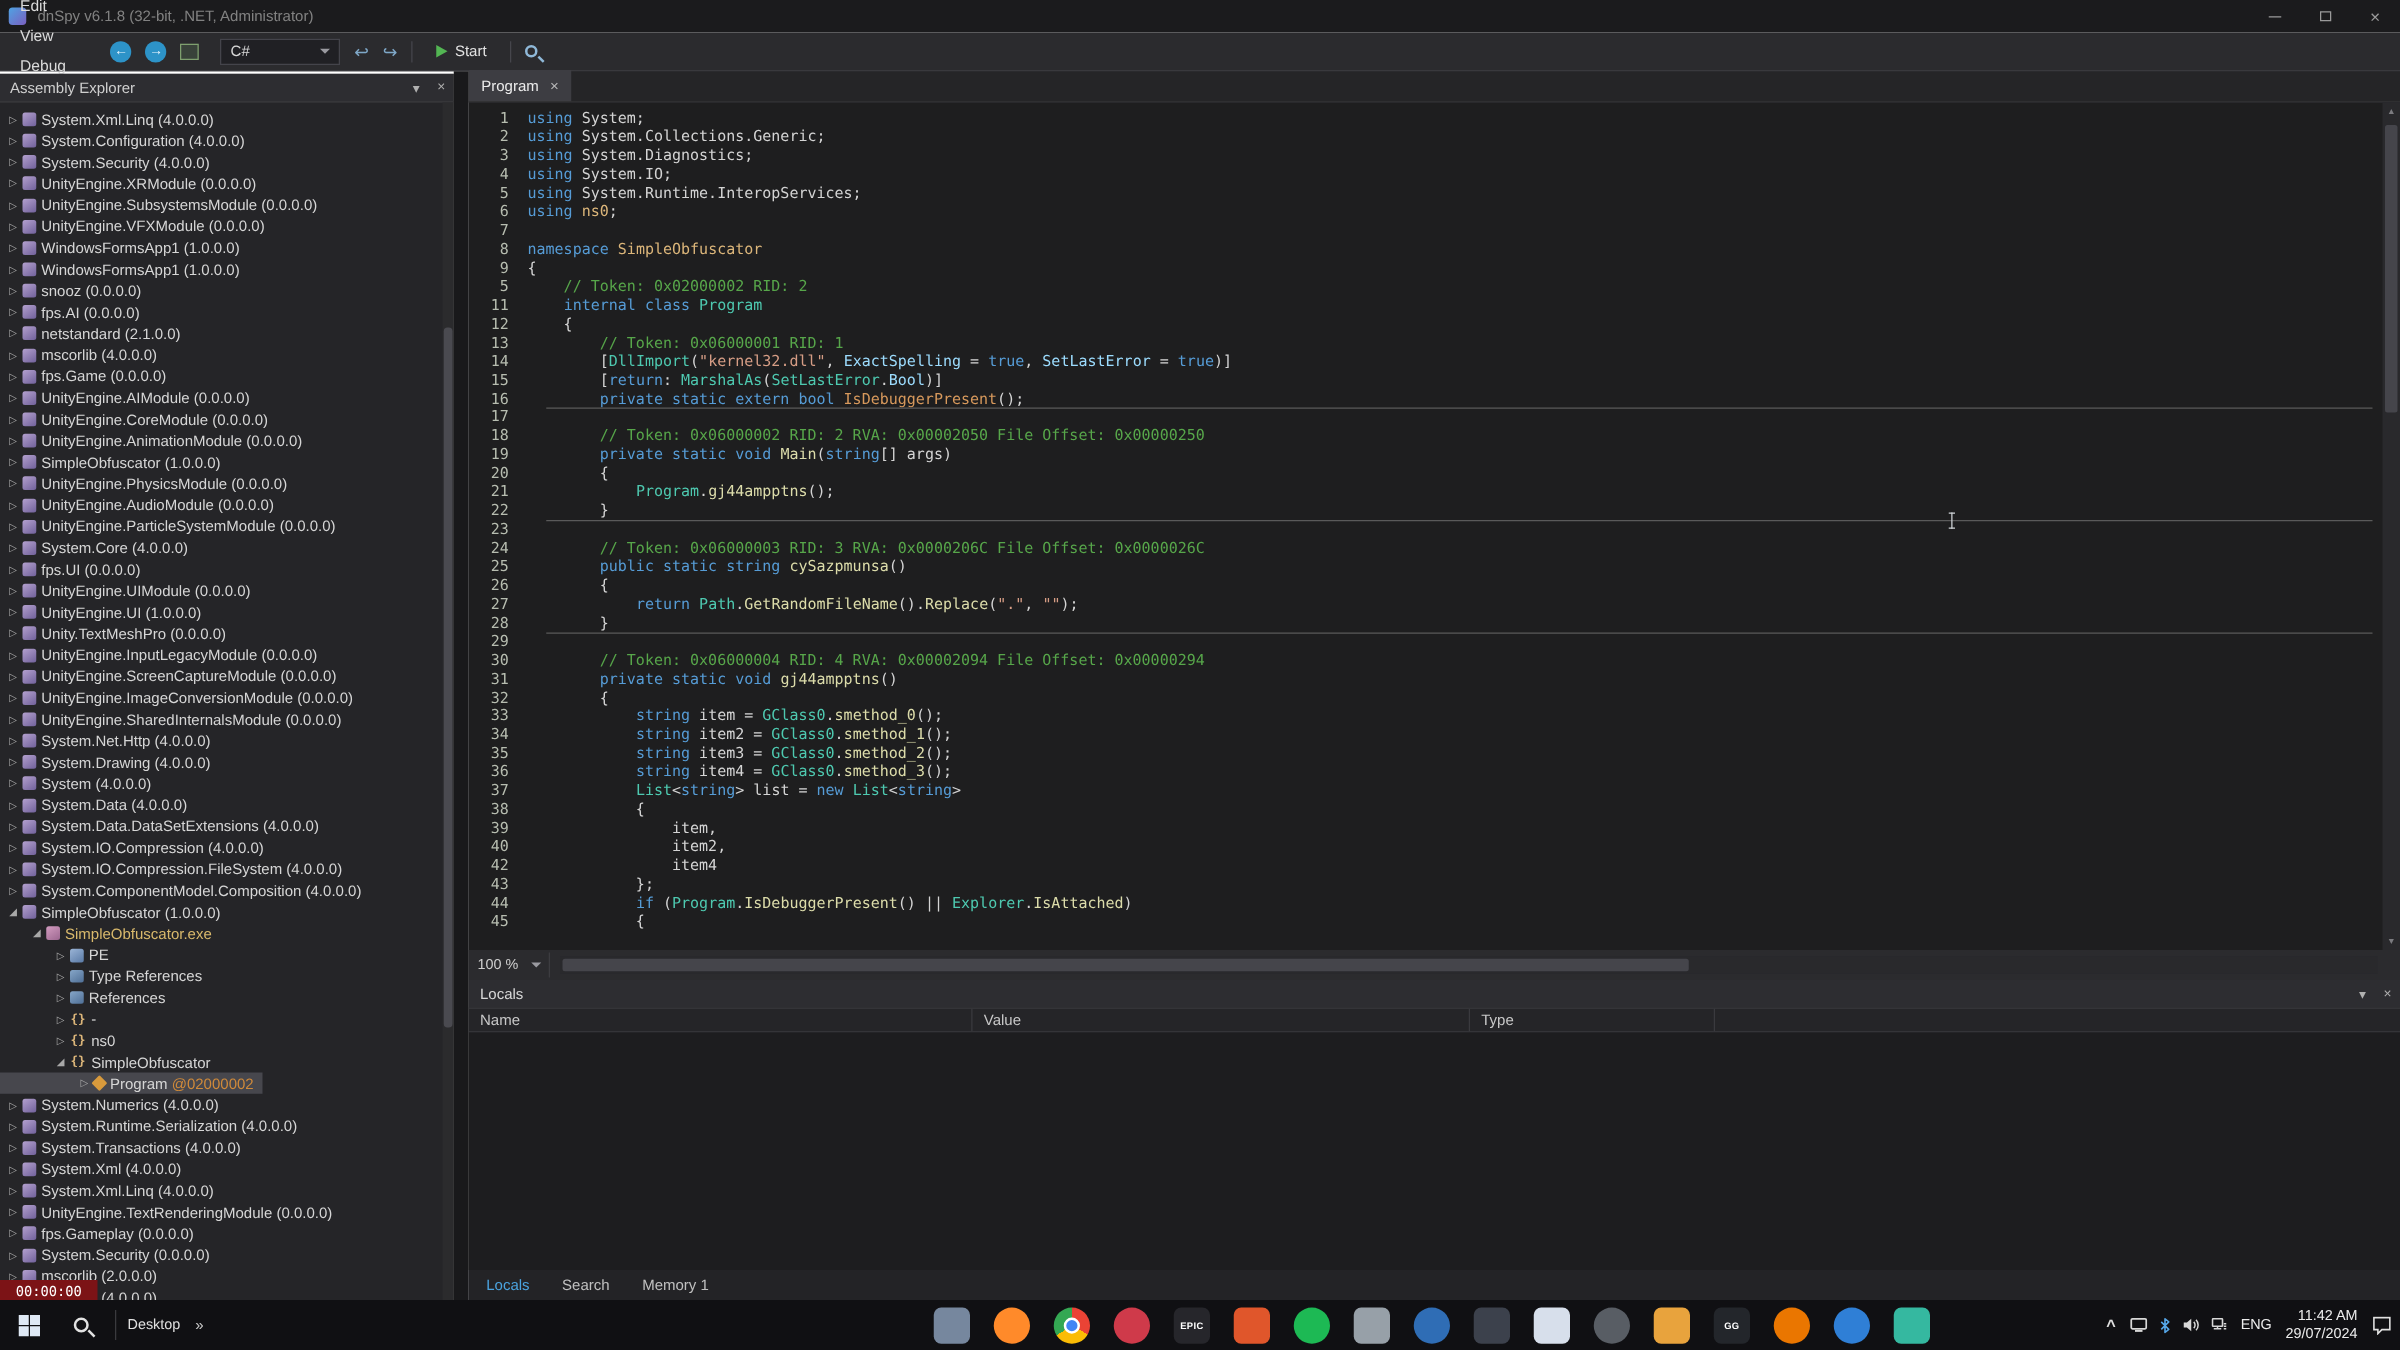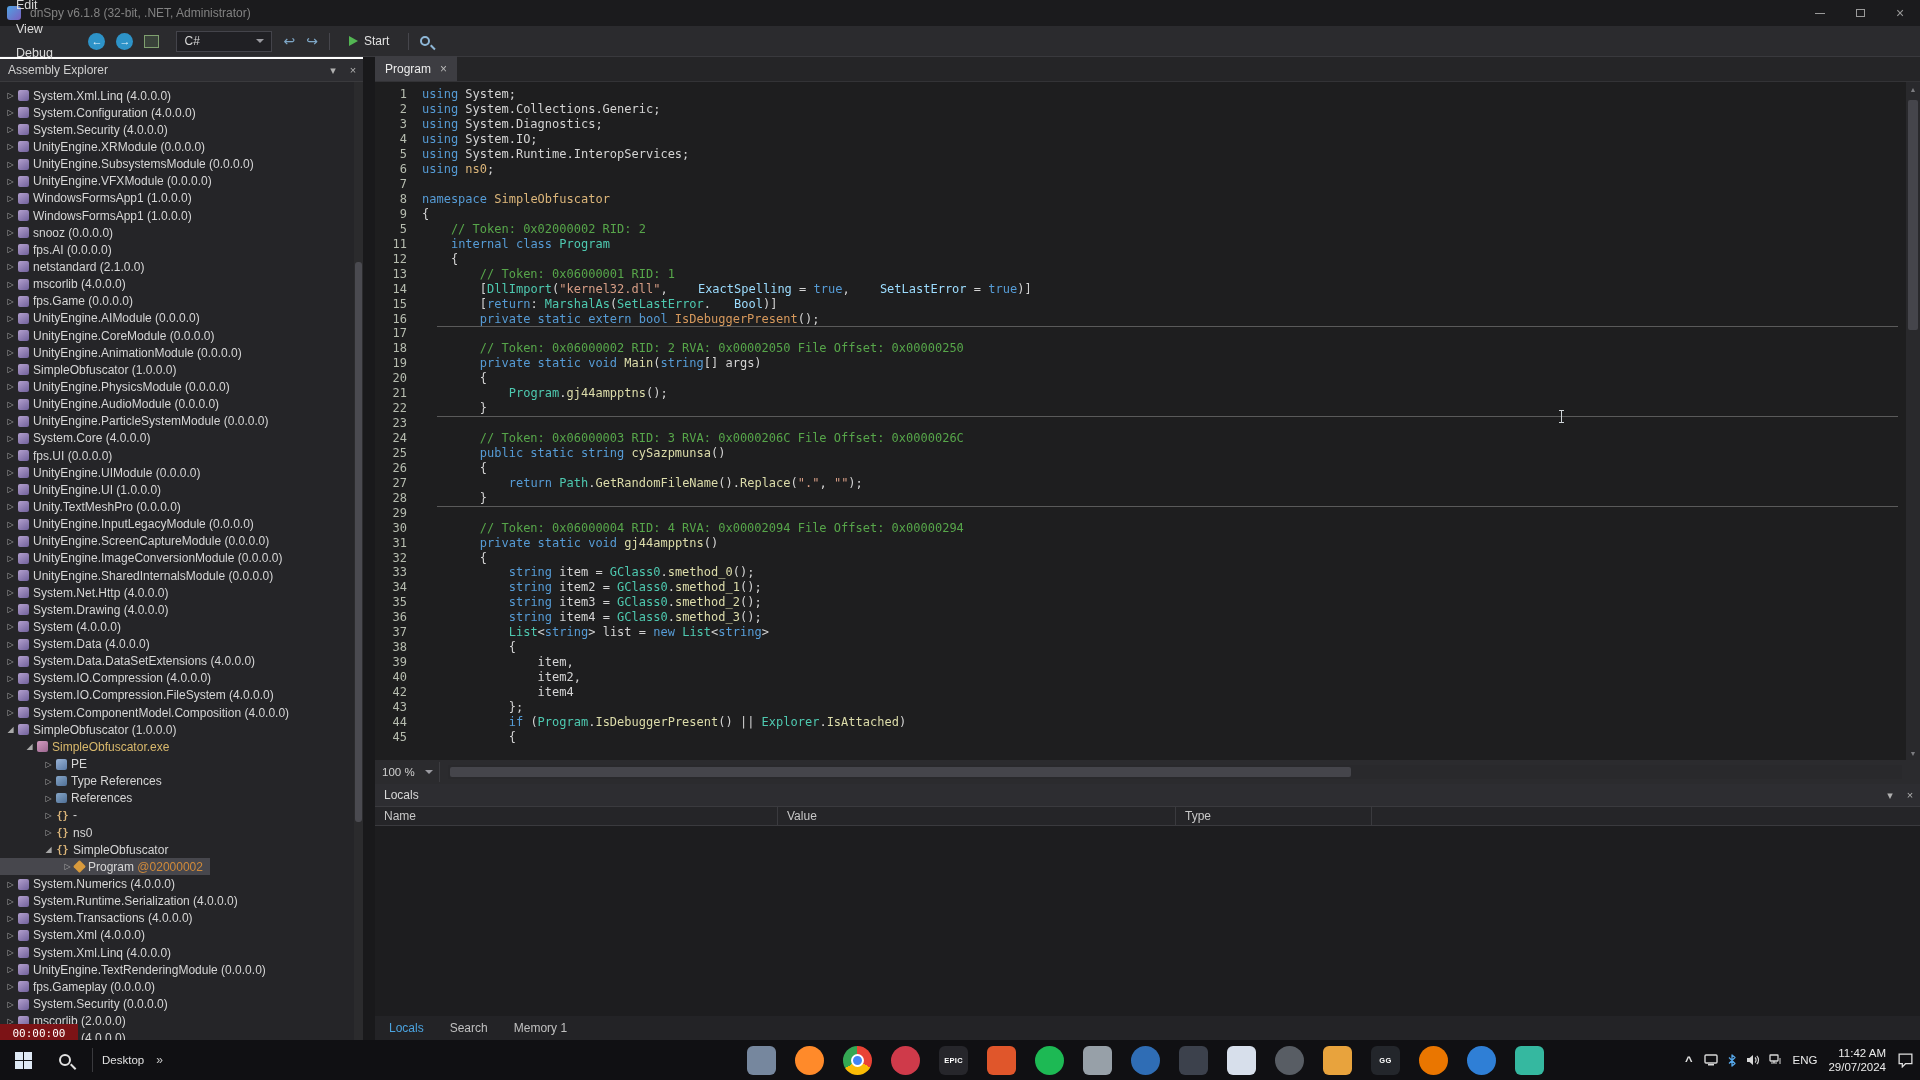--- a/index.html
+++ b/index.html
@@ -62,21 +62,21 @@
 .editor{position:absolute;left:375px;top:57px;width:1545px;height:727px;background:#1e1e1f;}
 .tabstrip{position:absolute;left:0;top:0;width:100%;height:25px;background:#252527;border-bottom:1px solid #333336;display:flex;align-items:flex-end;}
 .tab{height:25px;display:flex;align-items:center;gap:9px;padding:0 10px;font-size:12px;color:#cfcfcf;}
 .tab.active{background:#3d3d42;color:#ececec;}
 .tab-close{color:#b8b8b8;font-size:12px;}
 .code{position:absolute;left:0;top:25px;width:1531px;height:678px;padding-top:5px;overflow:hidden;font-family:"DejaVu Sans Mono",monospace;font-size:12px;}
 .cl{display:flex;height:14.95px;align-items:center;}
 .ln{width:47px;flex:none;text-align:right;padding-right:15px;color:#b7bdb0;}
 .ct{white-space:pre;}
 .tk-k{color:#569cd6;}.tk-p{color:#d4d4d4;}.tk-t{color:#4ec9b0;}.tk-m{color:#dcdcaa;}
-.tk-o{color:#d7995c;}.tk-s{color:#d69d85;}.tk-c{color:#57a64a;}.tk-ns{color:#dcb67a;}.tk-pr{color:#9cdcfe;margin-left:23px;}
+.tk-o{color:#d7995c;}.tk-s{color:#d69d85;}.tk-c{color:#57a64a;}.tk-ns{color:#dcb67a;}.tk-pr{color:#9cdcfe;}
 .msep{position:absolute;left:62px;right:8px;height:1px;background:#5a5a5a;}
 .vscroll{position:absolute;right:0;top:25px;width:14px;height:678px;background:#29292c;}
 .vscroll .arr{position:absolute;left:0;width:14px;height:14px;font-size:7px;color:#7c7c80;display:flex;align-items:center;justify-content:center;}
 .arr.up{top:0;}.arr.dn{bottom:0;}
 .vthumb{position:absolute;left:2px;width:10px;top:18px;height:230px;background:#45454b;border-radius:2px;}
 .zoomrow{position:absolute;left:0;top:703px;width:100%;height:24px;background:#2b2b2e;display:flex;align-items:center;}
 .zoom{width:64px;height:20px;margin-left:1px;border-right:1px solid #3c3c40;display:flex;align-items:center;justify-content:space-between;padding:0 6px;font-size:11.5px;color:#cfcfcf;}
 .hscroll{flex:1;height:14px;margin:0 18px 0 8px;background:#29292c;position:relative;}
 .hthumb{position:absolute;left:2px;top:2px;height:10px;width:62%;background:#45454b;border-radius:2px;}
 .ibeam{position:absolute;left:1186px;top:353px;width:1px;height:13px;background:#cfd4d8;}

